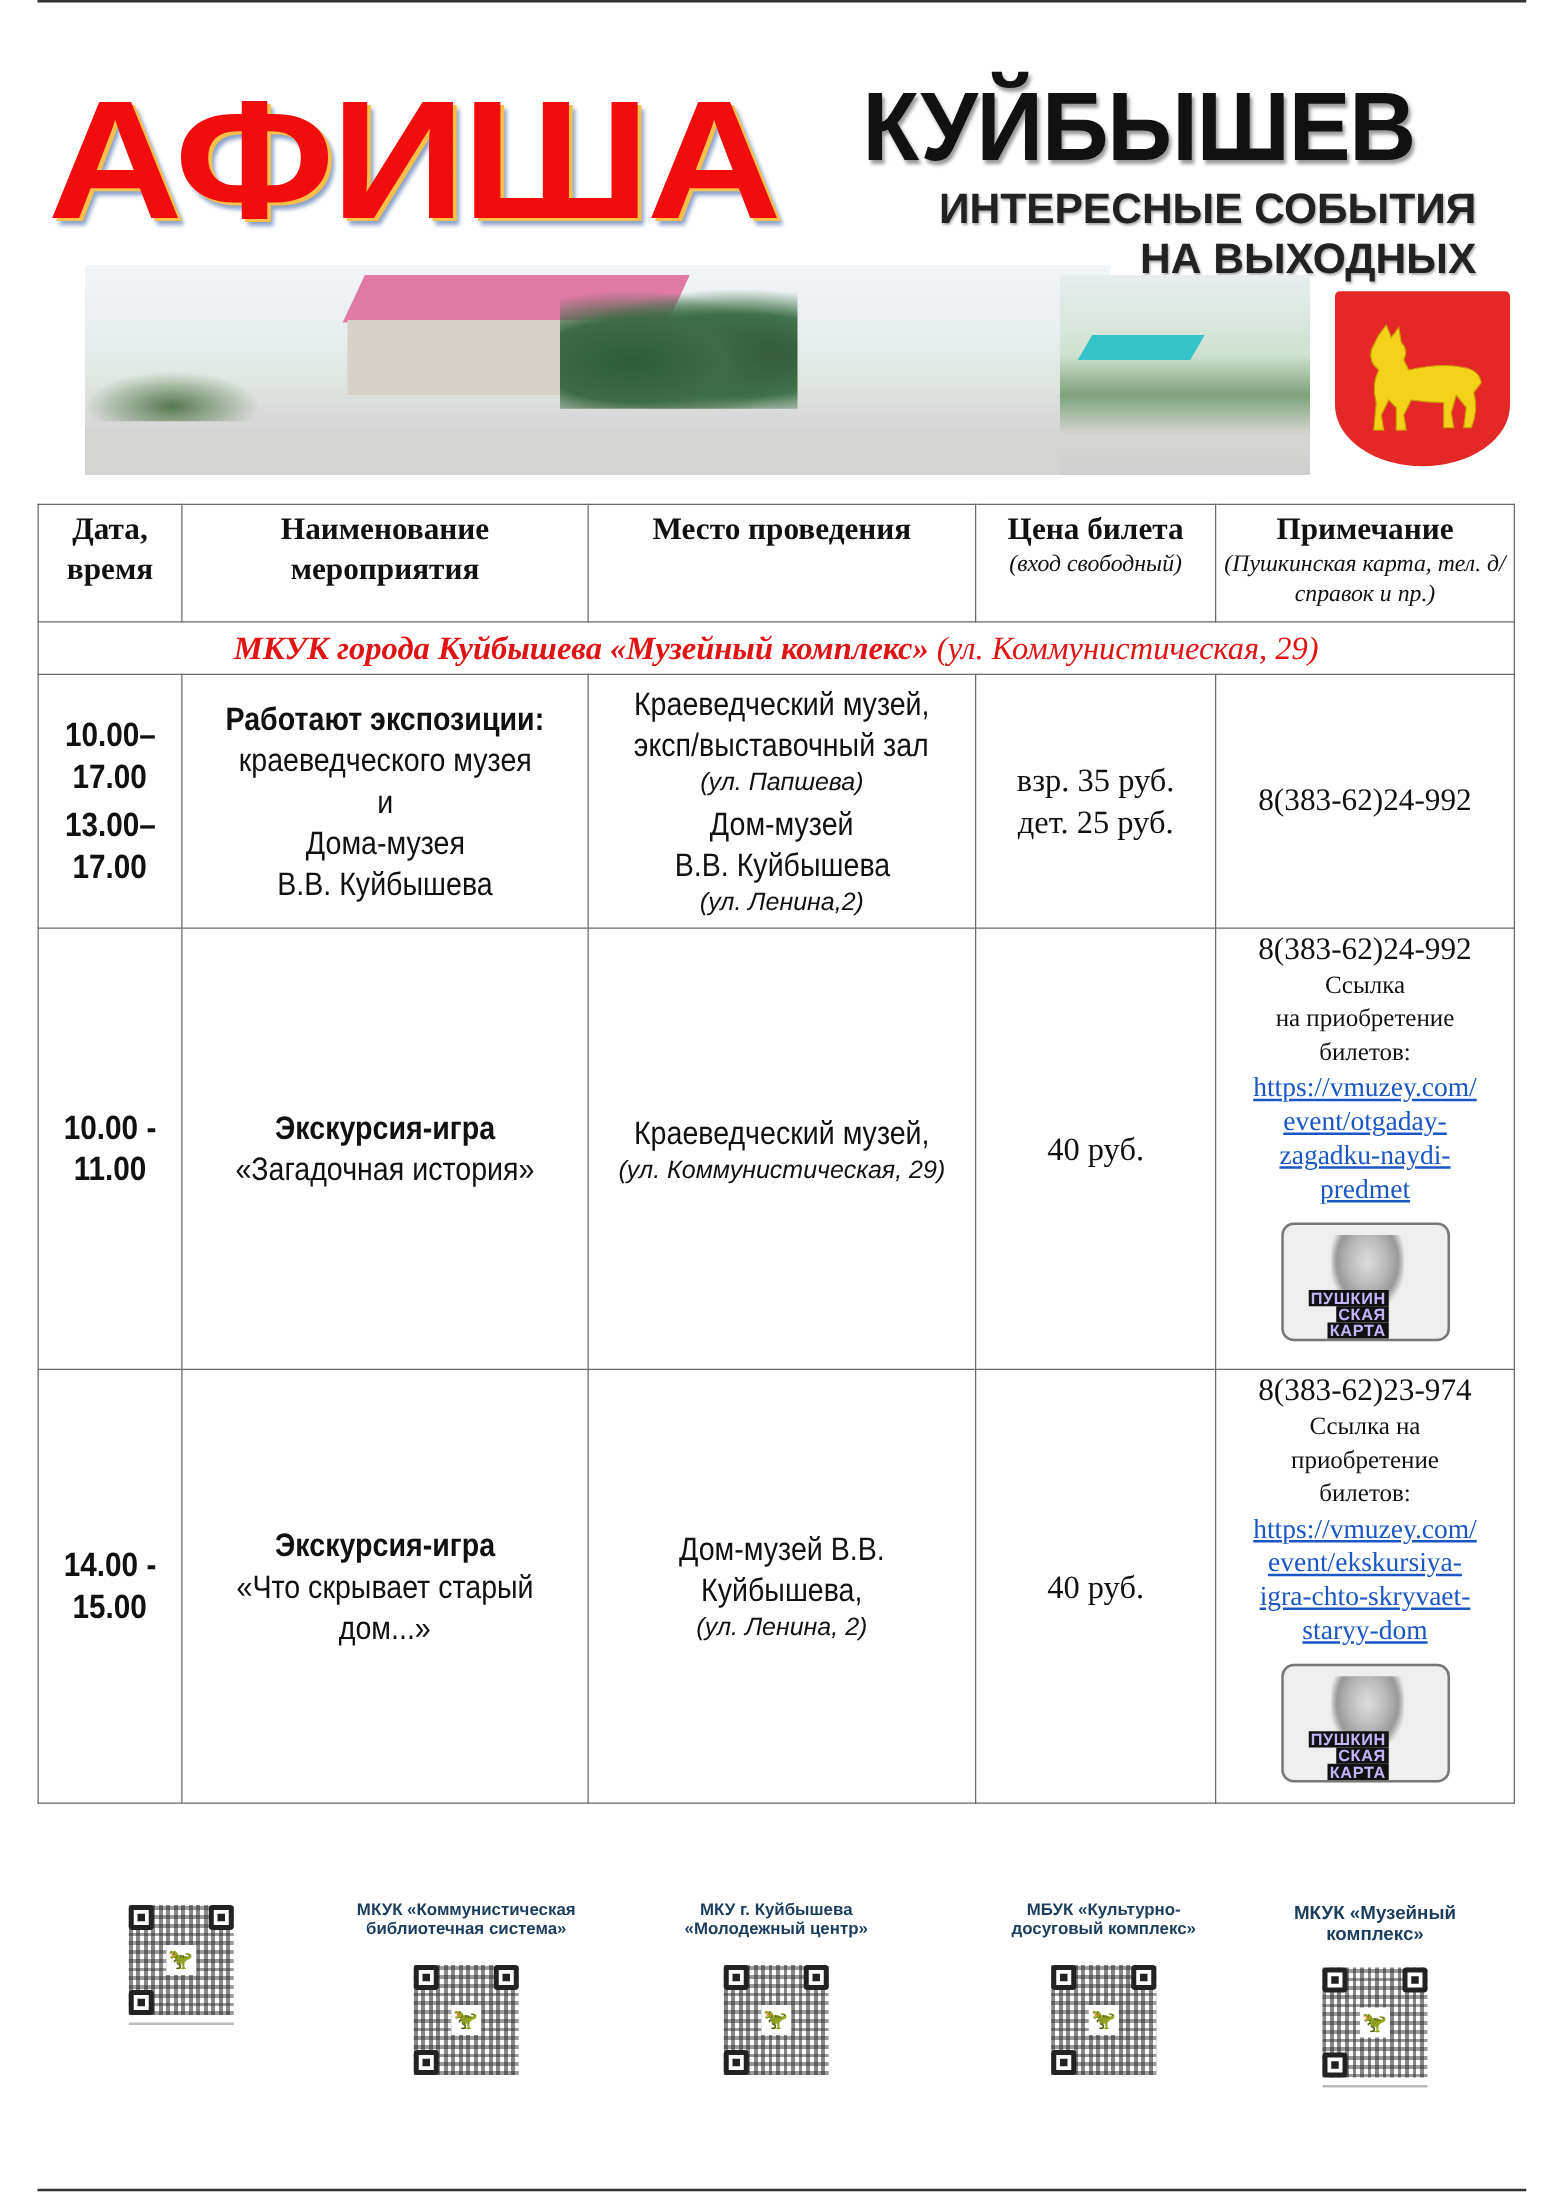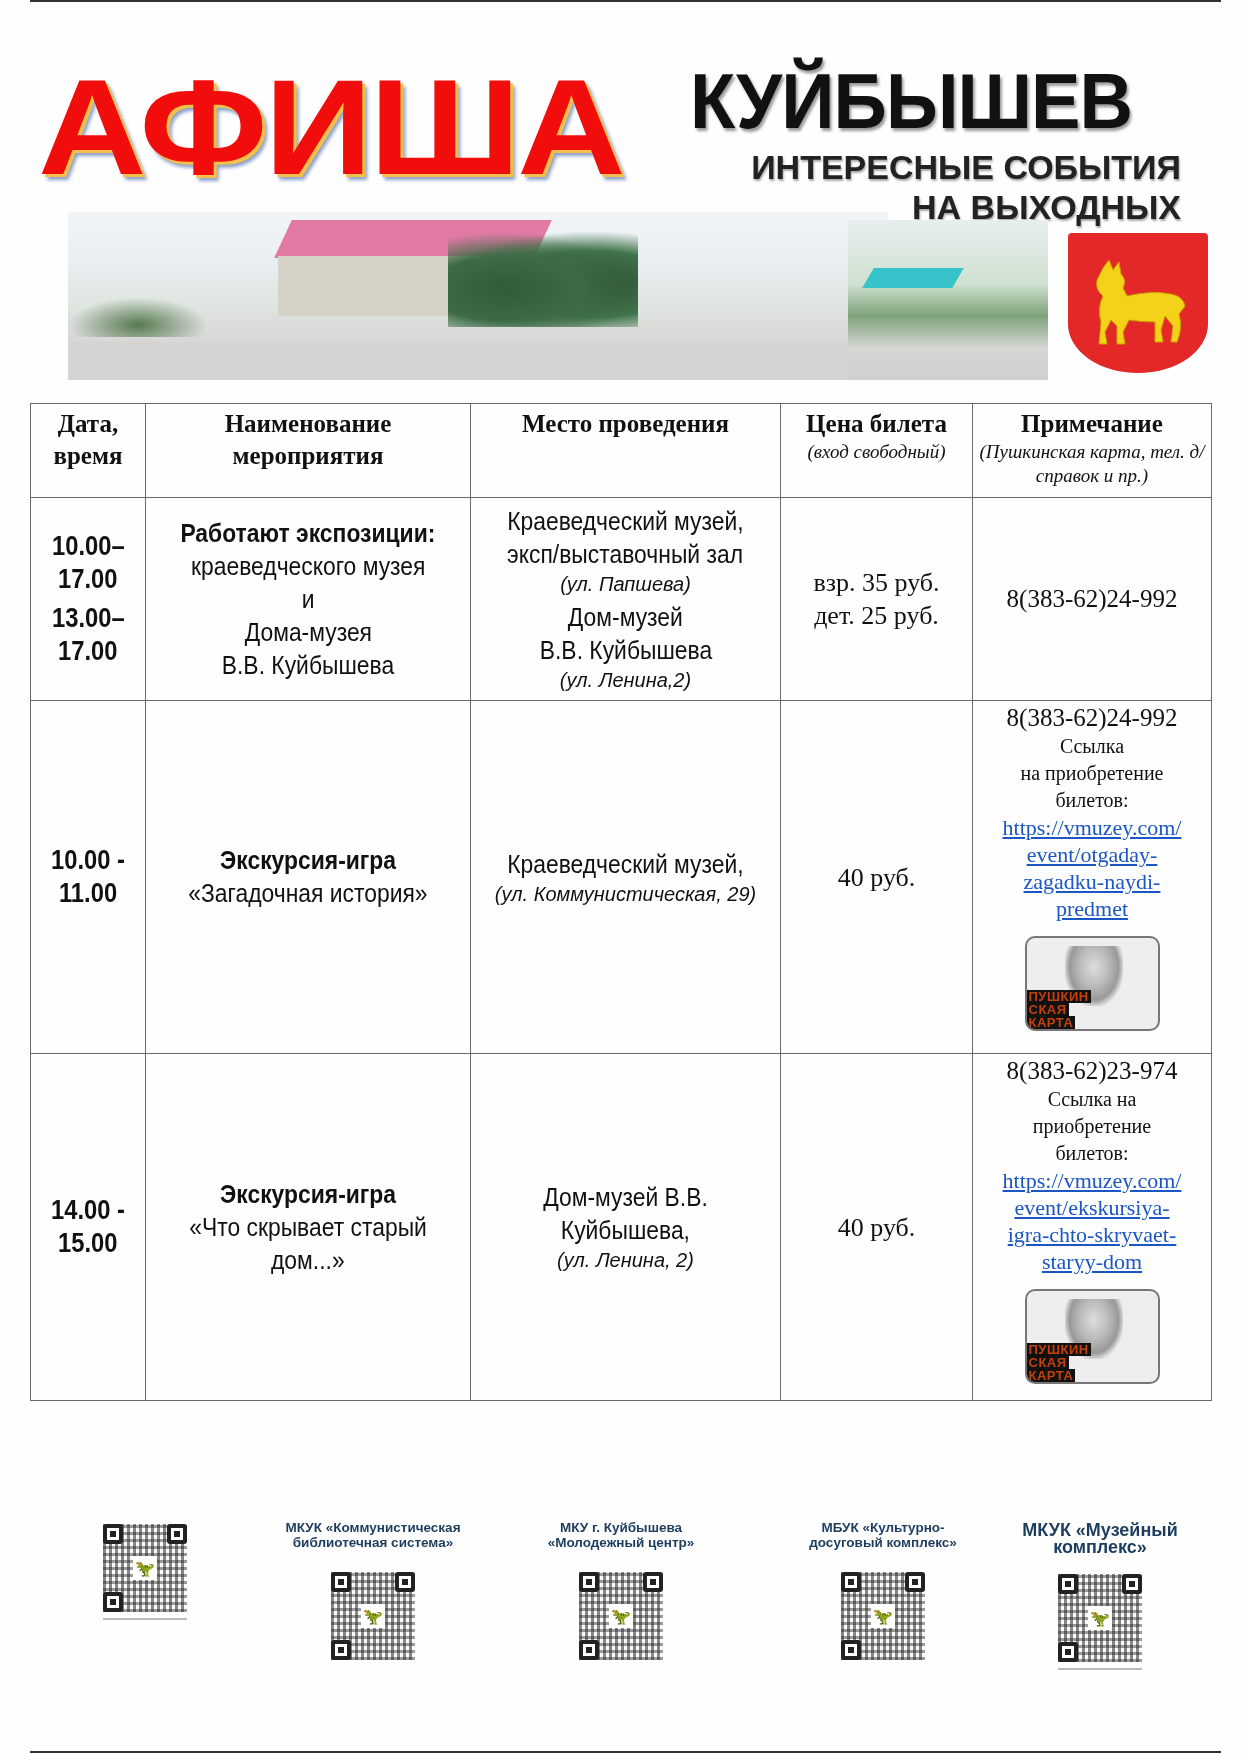--- a/index.html
+++ b/index.html
@@ -102,23 +102,23 @@
   .note-txt { font-size: 20px; line-height: 27px; display: block; }
   .note-link { font-size: 22px; line-height: 27px; display: block; color: #1a56c4; text-decoration: underline; }
 
   .pushkin-card {
     margin: 14px auto 0; width: 135px; height: 95px;
     border: 2px solid #777; border-radius: 10px; background: #eeeeee;
     position: relative; overflow: hidden;
   }
   .pushkin-card .bust { position: absolute; left: 38px; top: 8px; width: 58px; height: 60px;
     background: radial-gradient(ellipse at 50% 35%, #ddd 0%, #bbb 35%, #999 60%, transparent 75%); }
-  .pushkin-card .lbl { position: absolute; left: 0; top: 52px;
+  .pushkin-card .lbl { position: absolute; left: 20px; top: 52px;
     font-family: "Liberation Sans", sans-serif; font-weight: bold; font-size: 13px; line-height: 13px;
-    color: #c2410c; text-align: left; letter-spacing: 0.5px; }
+    color: #c4b5fd; text-align: right; letter-spacing: 0.5px; }
   .pushkin-card .lbl span { background: #111; padding: 0 2px; display: inline-block; }
 
   
   .qr-block { position: absolute; width: 230px; text-align: center; }
   .qr-title { font-family: "Liberation Sans", sans-serif; font-weight: bold; color: #1c3d5e;
     font-size: 13.5px; line-height: 15px; }
   .qr-code { margin: 6px auto 0; width: 84px; height: 88px; position: relative;
     background:
       repeating-linear-gradient(90deg, rgba(40,40,40,.55) 0 3px, transparent 3px 6px),
       repeating-linear-gradient(0deg, rgba(40,40,40,.45) 0 3px, transparent 3px 7px),
@@ -178,20 +178,26 @@
     <th>
       <span class="hdr">Цена билета</span>
       <span class="hdr-sub">(вход свободный)</span>
     </th>
     <th>
       <span class="hdr">Примечание</span>
       <span class="hdr-sub">(Пушкинская карта, тел. д/справок и пр.)</span>
     </th>
   </tr>
 
+  <tr class="row-org">
+    <td colspan="5">
+      <span class="org-name">МКУК города Куйбышева «Музейный комплекс»</span>
+      <span>(ул. Коммунистическая, 29)</span>
+    </td>
+  </tr>
 
   <tr class="row1">
     <td class="cond">
       <div class="c-time narrow">10.00–</div><br>
       <div class="c-time narrow">17.00</div><br>
       <div style="height:6px"></div>
       <div class="c-time narrow">13.00–</div><br>
       <div class="c-time narrow">17.00</div>
     </td>
     <td class="cond">
@@ -341,21 +347,21 @@
   </div>
   <div class="qr-code" style="margin-top:22px">
     <div class="finder f1"></div>
       <div class="finder f2"></div>
       <div class="finder f3"></div>
     <div class="dino">🦖</div>
   </div>
 </div>
 
 <div class="qr-block" style="left:985px; top:1522px;">
-  <div class="qr-title" style="font-size:18px; line-height:17px;">
+  <div class="qr-title" style="font-size:15px; line-height:17px;">
     <div>МКУК «Музейный</div>
     <div>комплекс»</div>
   </div>
   <div class="qr-code" style="margin-top:18px">
     <div class="finder f1"></div>
       <div class="finder f2"></div>
       <div class="finder f3"></div>
     <div class="dino">🦖</div>
   </div>
   <div class="qr-underline"></div>

